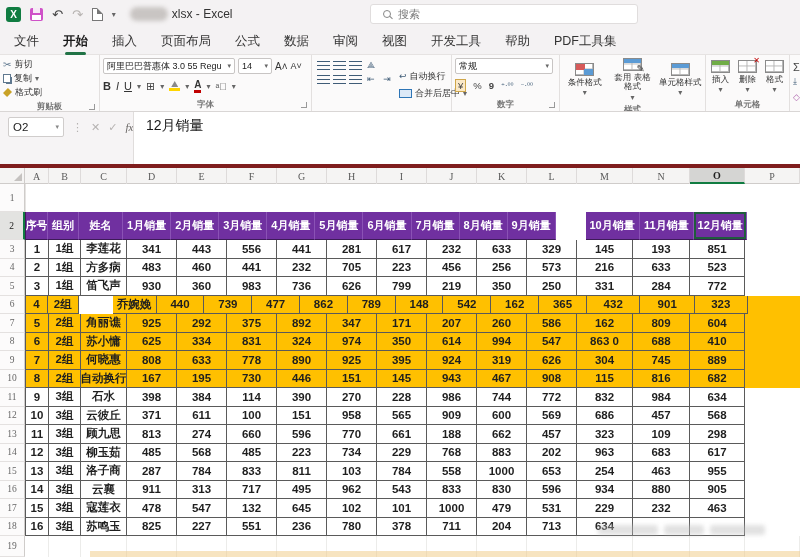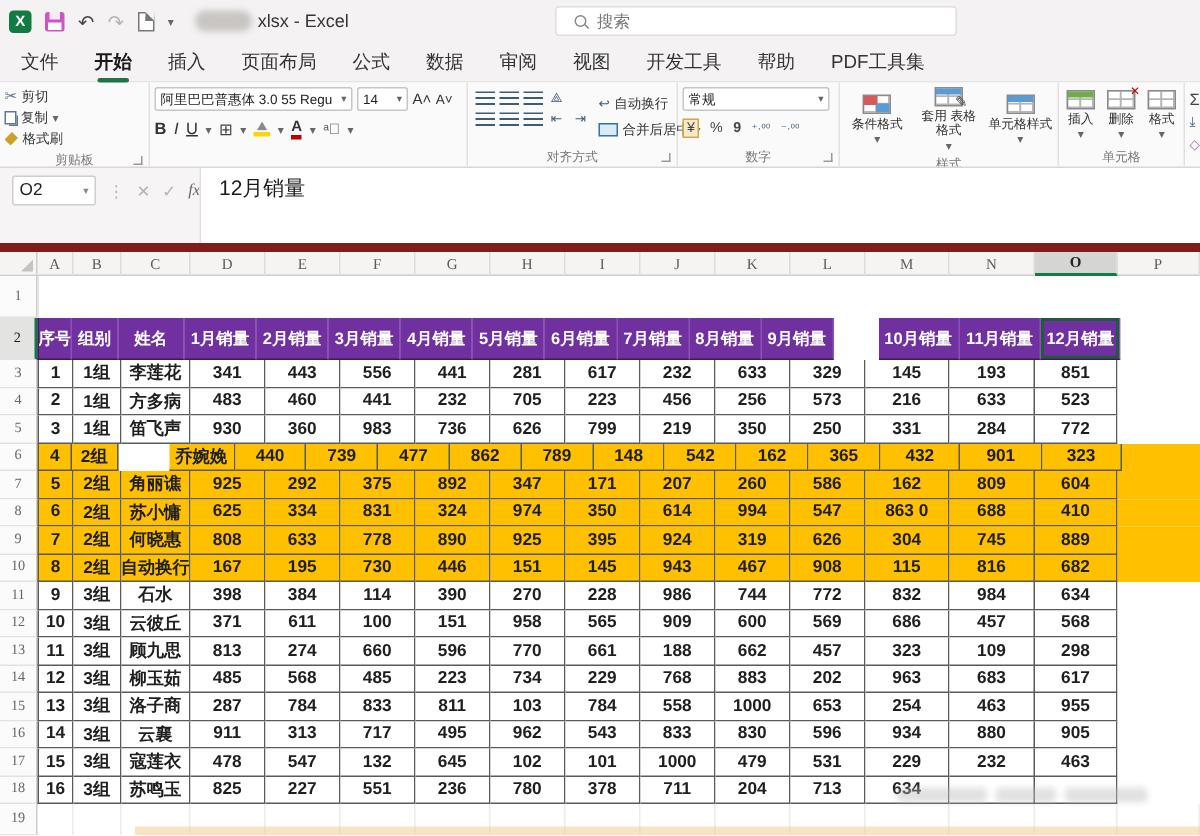--- a/index.html
+++ b/index.html
@@ -30,21 +30,21 @@
   
   .menubar { height:27px; background:#f4f2f3; display:flex; align-items:center; padding-left:14px; gap:24px; border-bottom:1px solid #e6e3e2; }
   .mtab { font-size:12.5px; color:#333; height:27px; display:flex; align-items:center; position:relative; white-space:nowrap; cursor:default; }
   .mtab.active { font-weight:bold; color:#1a1a1a; }
   .mtab.active:after { content:""; position:absolute; left:2px; right:2px; bottom:0; height:3px; background:#217346; border-radius:2px; }
 
   
   .ribbon { height:57px; background:#fbfafa; display:flex; border-bottom:1px solid #d9d6d5; overflow:hidden; }
   .rgroup { display:flex; flex-direction:column; border-right:1px solid #e3e0df; padding:3px 3px 0 3px; flex:none; }
   .rg-body { flex:1; display:flex; gap:4px; }
-  .rg-label { height:14px; font-size:8.5px; color:#777; text-align:center; position:relative; padding-top:2px; white-space:nowrap; }
+  .rg-label { height:14px; font-size:8.5px; color:#777; text-align:center; position:relative; padding-top:2px; white-space:nowrap;font-weight:bold; }
   .launcher { position:absolute; right:1px; bottom:3px; width:6px; height:6px; border-right:1px solid #999; border-bottom:1px solid #999; }
   .bigbtn { width:46px; display:flex; flex-direction:column; align-items:center; justify-content:center; gap:2px; font-size:8.5px; color:#333; text-align:center; line-height:1.1; }
   .smallrow { display:flex; align-items:center; gap:3px; font-size:9px; color:#333; height:13px; white-space:nowrap; }
   .clip-ic { width:15px; height:19px; border:1px solid #9a8f84; background:#f2ede6; border-radius:2px; position:relative; }
   .clip-ic:before { content:""; position:absolute; left:3px; top:-2px; width:7px; height:3px; background:#b7a895; border-radius:1px; }
   .clip-ic:after { content:""; position:absolute; left:2px; top:3px; width:9px; height:12px; background:#fff; border:1px solid #ccc; }
   .scissors { font-size:10px; color:#5f788f; }
   .copy-ic { width:8px; height:9px; border:1px solid #5f788f; background:#fff; box-shadow:2px 2px 0 -1px #5f788f; }
   .brush-ic { width:9px; height:9px; background:#c9a227; clip-path:polygon(0 55%,55% 0,100% 45%,45% 100%); }
   .combo { background:#fff; border:1px solid #c8c5c4; border-radius:2px; display:flex; align-items:center; justify-content:space-between; padding:0 3px; font-size:9px; color:#222; height:16px; }
@@ -66,21 +66,21 @@
   .mg-cf:after { content:""; position:absolute; right:0; bottom:0; width:9px; height:6px; background:#5b9bd5; }
   .mg-blue:before { content:""; position:absolute; left:0; top:0; right:0; height:4px; background:#5b9bd5; }
   .mg-pen:after { content:"✎"; position:absolute; right:-4px; bottom:-4px; font-size:10px; color:#444; }
   .mg-green:before { content:""; position:absolute; left:0; top:0; right:0; height:4px; background:#70ad47; }
   .mg-del:after { content:"✕"; position:absolute; right:-4px; top:-4px; font-size:8px; color:#c00000; font-weight:bold; }
   .cellbtn { width:24px; }
   .edit-col { display:flex; flex-direction:column; gap:2px; padding-top:2px; font-size:9px; color:#333; white-space:nowrap; }
   .sigma { color:#444; font-size:11px; }
 
   
-  .formulabar { height:56px; background:#f6f4f5; position:relative; border-bottom:6px solid #7f1d1d; }
+  .formulabar { height:56px; background:#f6f4f5; position:relative; border-bottom:4px solid #7f1d1d; }
   .namebox { position:absolute; left:8px; top:5px; width:56px; height:20px; background:#fff; border:1px solid #d0cdcc; border-radius:2px; display:flex; align-items:center; justify-content:space-between; padding:0 4px; font-size:11.5px; color:#222; }
   .namebox .arr { font-size:7px; color:#888; }
   .fb-icons { position:absolute; left:72px; top:5px; display:flex; align-items:center; gap:8px; height:20px; }
   .fb-sep { color:#b5b2b1; font-size:11px; }
   .fb-x { color:#b5b2b1; font-size:11px; }
   .fb-ck { color:#b5b2b1; font-size:11px; }
   .fb-fx { font-style:italic; font-size:11px; color:#6a6765; font-family:"Liberation Serif",serif; }
   .fb-field { position:absolute; left:133px; top:0; right:0; bottom:0; background:#fff; border-left:1px solid #e0dddc; padding:5px 12px; font-size:14px; color:#1a1a1a; }
 
   
@@ -193,20 +193,21 @@
           <span class="border-ic">⊞</span>
             <span class="chev">▾</span>
           <span class="fill-ic"></span>
             <span class="chev">▾</span>
           <span class="fcolor">A</span>
             <span class="chev">▾</span>
           <span style="font-size:10px;color:#555">ᵃ⃕</span>
             <span class="chev">▾</span>
         </div>
       </div>
+      <div class="rg-label"><span>字体</span><span class="launcher"></span></div>
     </div>
 
     <div class="rgroup" style="width:140px">
       <div class="rg-body">
         <div class="aln-grid">
           <span class="lines-ic"></span>
           <span class="lines-ic"></span>
           <span class="lines-ic"></span>
           <span style="font-size:9px;color:#3f5c77">⟁</span>
           <span></span>
@@ -221,21 +222,20 @@
               <span class="wrap-ic">↩</span>
               <span>自动换行</span>
             </div>
           <div class="smallrow">
               <span class="merge-ic"></span>
               <span>合并后居中</span> 
               <span class="chev">▾</span>
             </div>
         </div>
       </div>
-      <div class="rg-label"><span>对齐方式</span><span class="launcher"></span></div>
     </div>
 
     <div class="rgroup" style="width:108px">
       <div class="rg-body" style="flex-direction:column;gap:3px">
         <div class="combo" style="width:98px">
             <span>常规</span>
             <span class="arr">▾</span>
           </div>
         <div class="num-icons">
           <span style="border:1px solid #d0a74a;padding:0 2px;background:#fbe9c8">¥</span>

